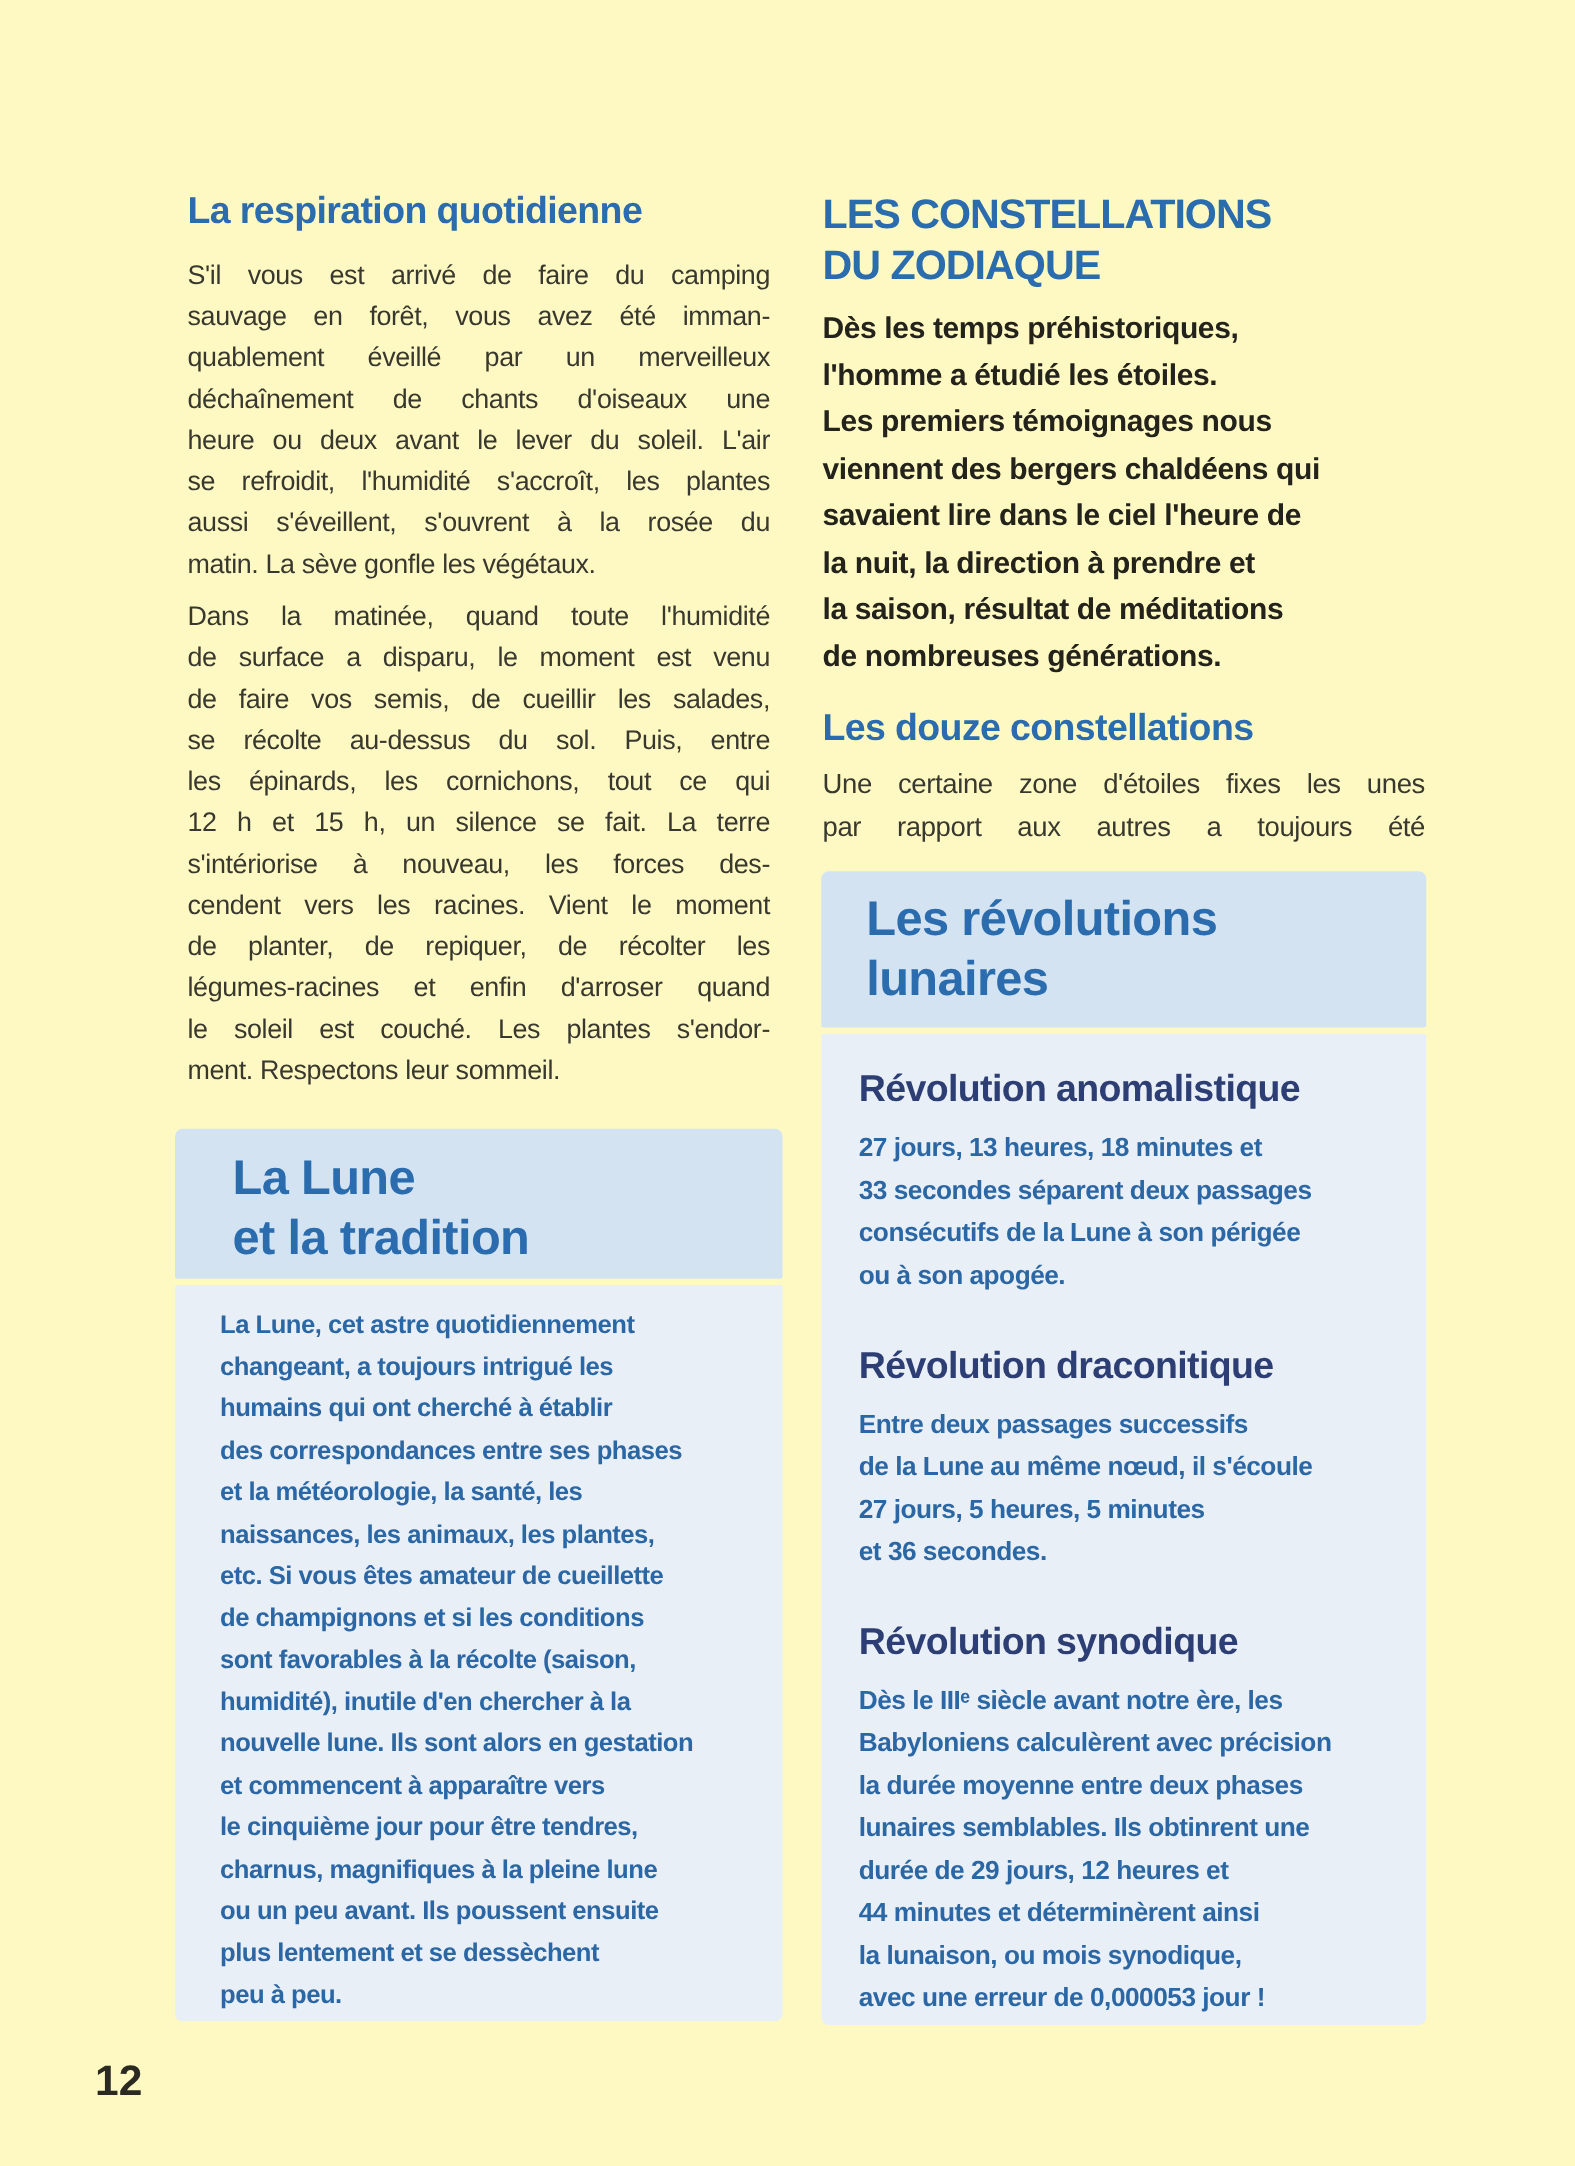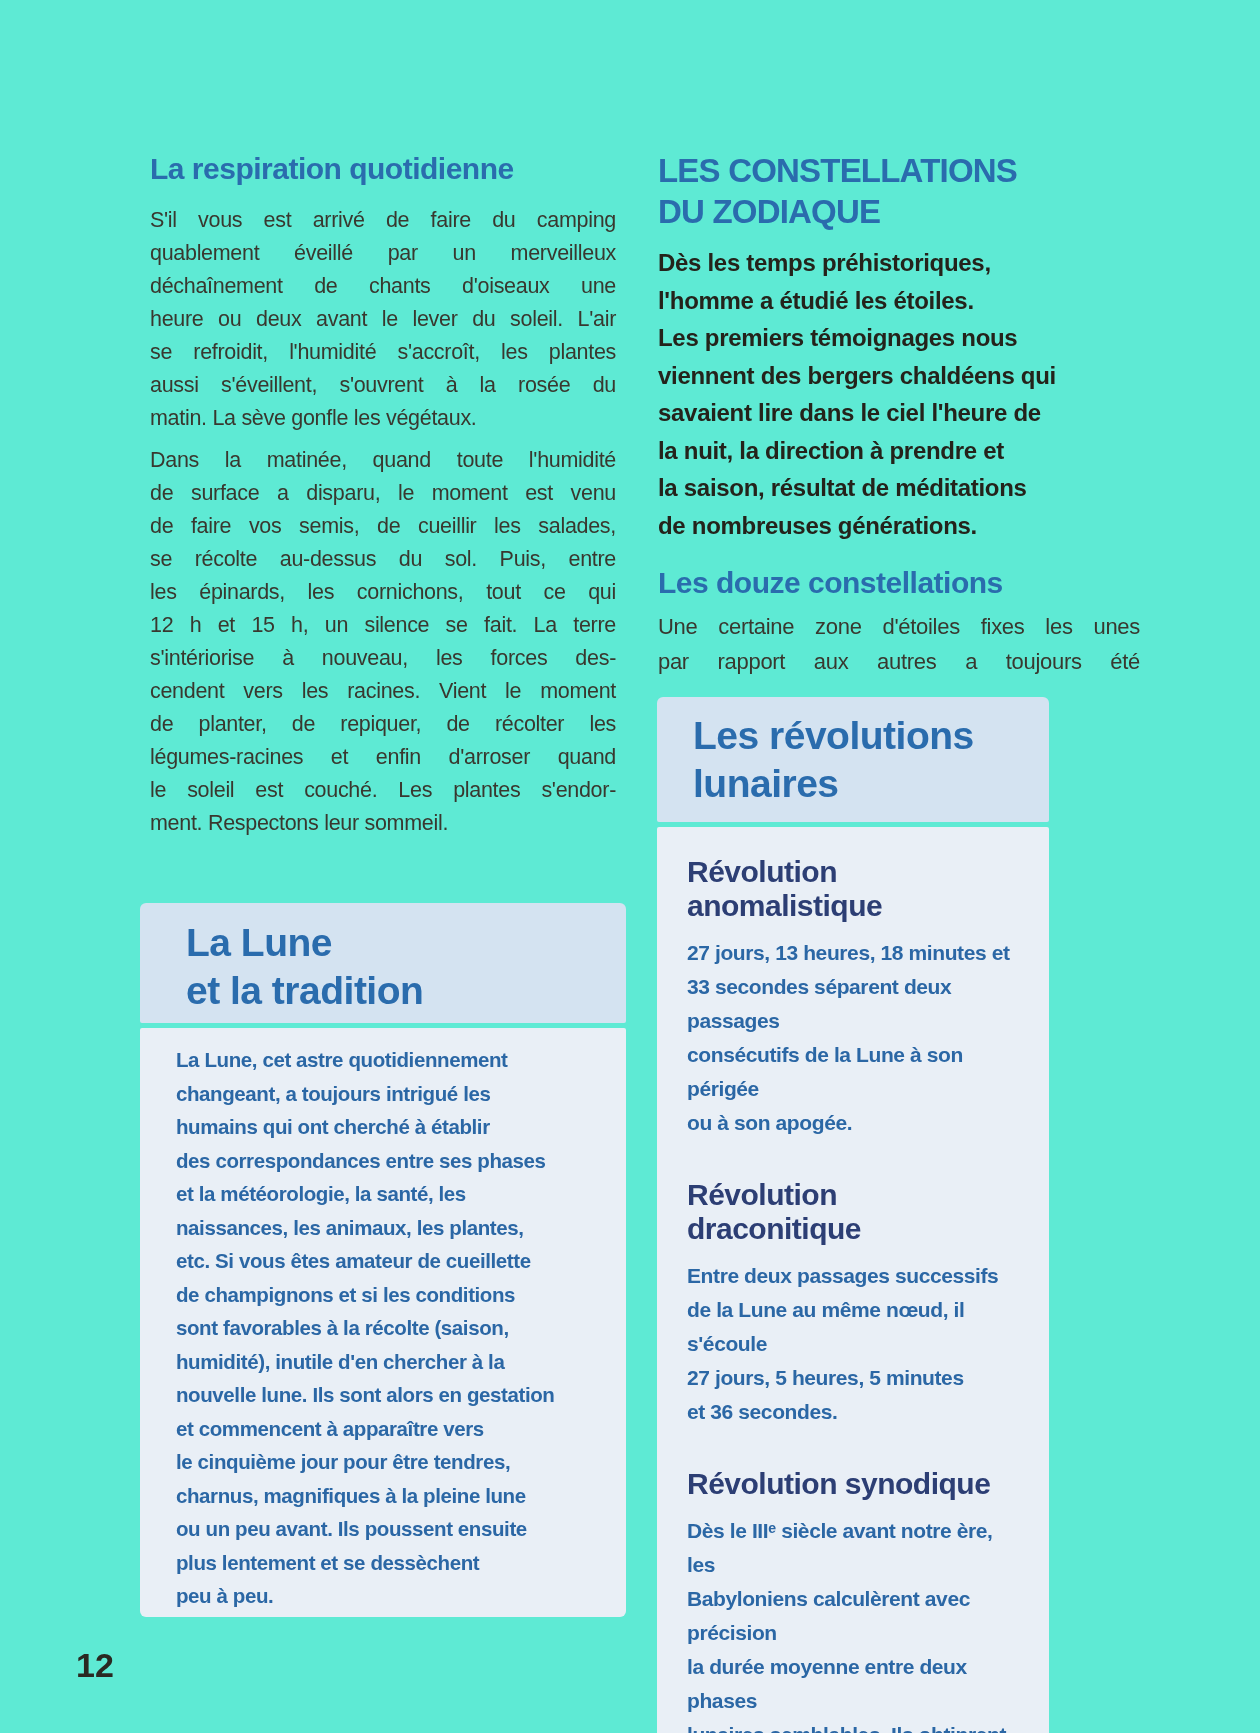--- a/index.html
+++ b/index.html
@@ -2,21 +2,21 @@
 <html><head>
 <meta charset="utf-8">
 <style>
   * { margin: 0; padding: 0; box-sizing: border-box; }
   html, body { background: #ffffff; }
   body { font-family: "Liberation Sans", sans-serif; }
   .page {
     position: relative;
     width: 1260px;
     height: 1733px;
-    background: #5eead4;
+    background: #fef9c3;
     overflow: hidden;
   }
 
   
   .col-left {
     position: absolute;
     left: 150px; top: 150px;
     width: 466px;
     color: #39382f;
   }
@@ -52,21 +52,21 @@
   .pre { white-space: pre-line; }
 
   .box-left { left: 140px; top: 903px; width: 486px; height: 714px; justify-content: space-between; }
   .box-left .box-band { height: 120px; padding: 16px 20px 0 46px; }
   .box-left .box-body { padding: 15px 12px 0 36px; }
   .box-left .box-body p {
     color: #2b67a5; font-weight: 700;
     font-size: 20.5px; line-height: 33.5px; letter-spacing: -0.4px;
   }
 
-  .box-right { left: 657px; top: 697px; width: 392px; height: 923px; }
+  .box-right { left: 657px; top: 697px; width: 484px; height: 923px; }
   .box-right .box-band { height: 125px; padding: 15px 20px 0 36px; }
   .box-right .box-body { padding: 12px 36px 0 30px; }
   .box-right h4 {
     color: #2c3e74; font-weight: 700;
     font-size: 30px; letter-spacing: -0.5px;
     margin: 38px 0 13px 0;
   }
   .box-right h4:first-of-type { margin-top: 16px; }
   .box-right .box-body p {
     color: #2b67a5; font-weight: 700;
@@ -104,20 +104,21 @@
 </style>
 </head>
 <body>
 
 <div class="page">
 
   <div class="col-left">
     <h2>La respiration quotidienne</h2>
     <div class="para justify-lines">
         <div>S'il vous est arrivé de faire du camping</div>
+        <div>sauvage en forêt, vous avez été imman-</div>
         <div>quablement éveillé par un merveilleux</div>
         <div>déchaînement de chants d'oiseaux une</div>
         <div>heure ou deux avant le lever du soleil. L'air</div>
         <div>se refroidit, l'humidité s'accroît, les plantes</div>
         <div>aussi s'éveillent, s'ouvrent à la rosée du</div>
         <div>matin. La sève gonfle les végétaux.</div>
       </div>
     <div class="para justify-lines">
         <div>Dans la matinée, quand toute l'humidité</div>
         <div>de surface a disparu, le moment est venu</div>

